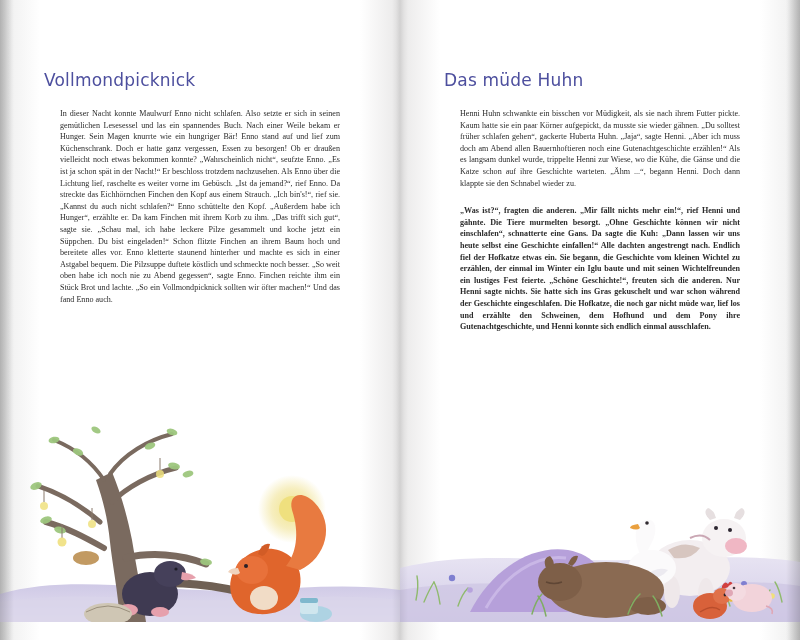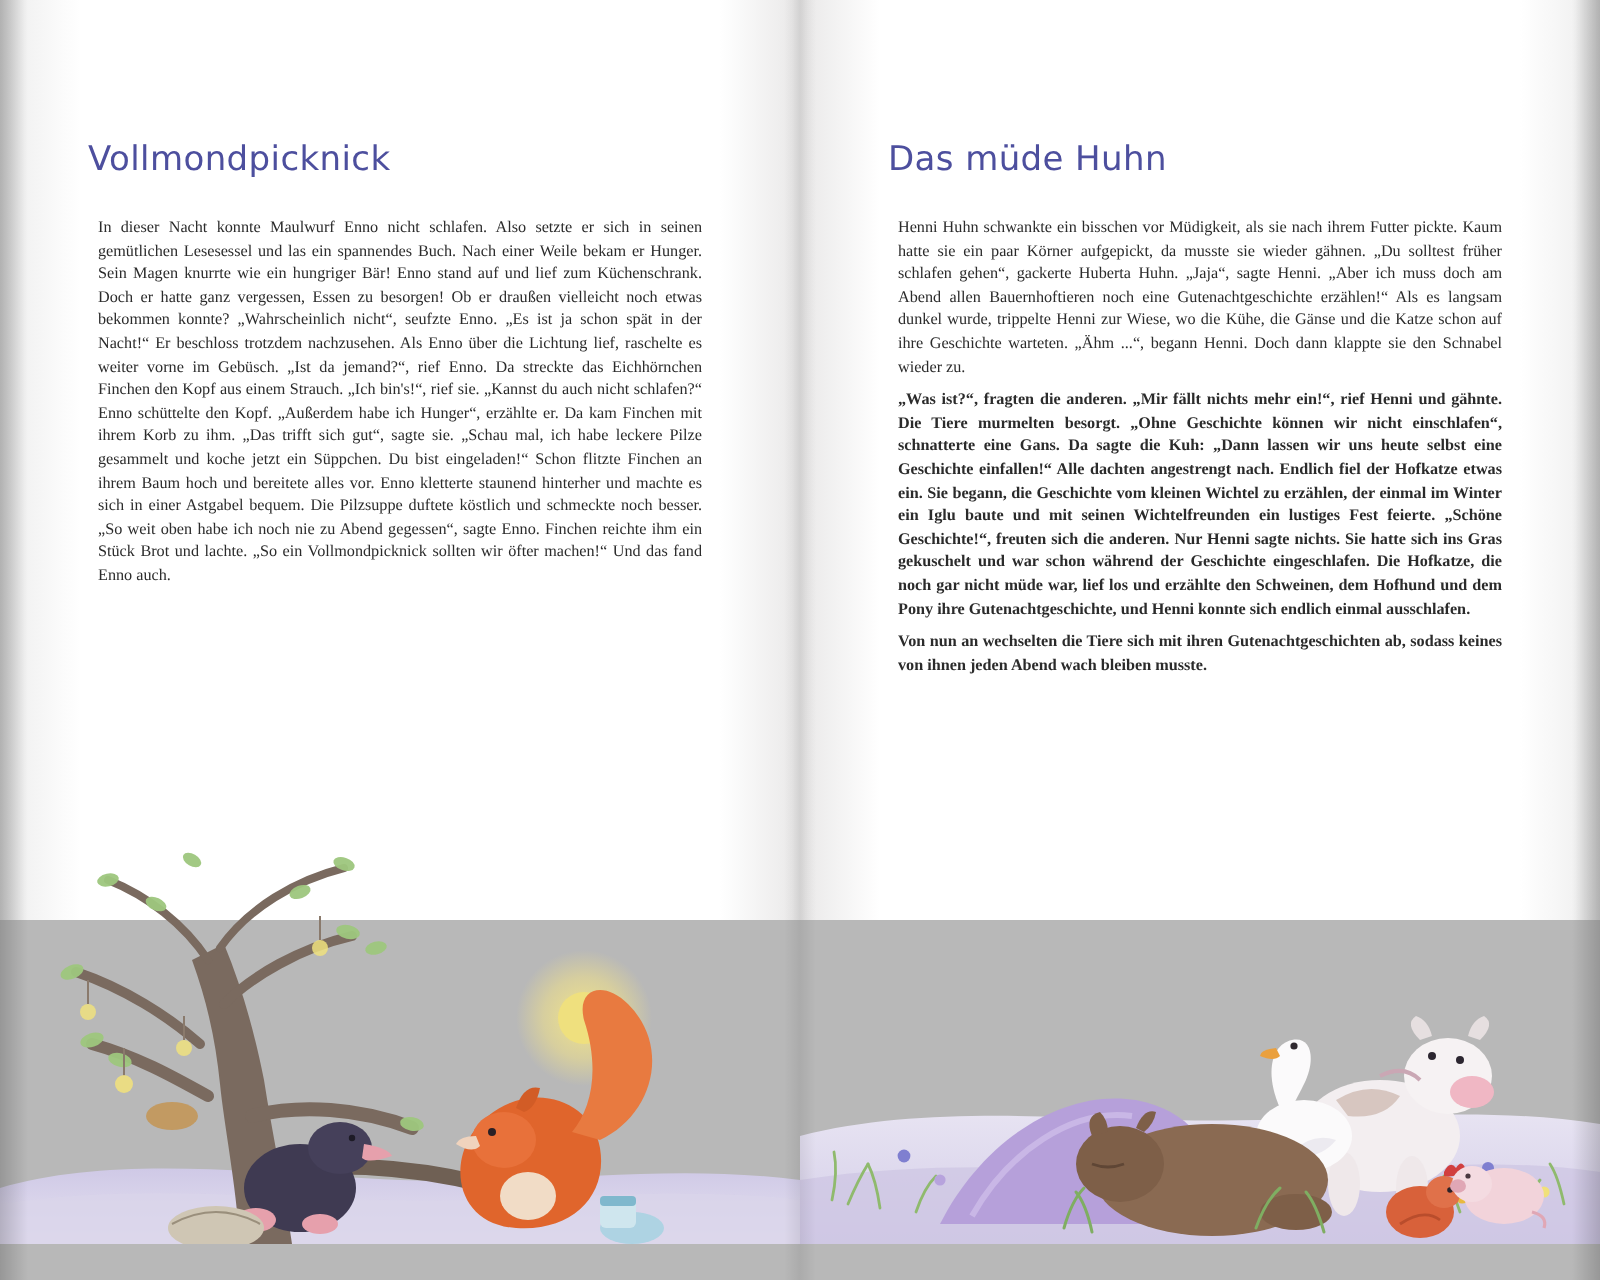--- a/index.html
+++ b/index.html
@@ -10,21 +10,21 @@
     width: 800px;
     height: 640px;
     background: #b8b8b8;
     font-family: "Liberation Sans", sans-serif;
     overflow: hidden;
   }
   .book {
     position: absolute;
     left: 0; top: 0;
     width: 800px;
-    height: 460px;
+    height: 640px;
     display: flex;
     background: linear-gradient(to right, #d8d8d8 0px, #f2f2f2 12px, #ffffff 40px, #ffffff 360px, #ebeaea 396px, #e2e1e1 400px, #ebeaea 404px, #ffffff 440px, #ffffff 760px, #f2f2f2 788px, #d8d8d8 800px);
   }
   .page {
     position: relative;
     width: 400px;
     height: 640px;
     box-sizing: border-box;
     padding: 70px 48px 24px 48px;
   }
@@ -41,21 +41,21 @@
   }
   .body-text {
     font-family: "Liberation Serif", serif;
     font-size: 8.1px;
     line-height: 11.6px;
     color: #2b2b2b;
     text-align: justify;
     hyphens: auto;
   }
   .body-text p {
-    margin: 5px;
+    margin: 16px;
     text-indent: 0;
   }
   .body-text p + p { margin-top: 0px; font-weight: bold; }
 
   .illo {
     position: absolute;
     left: 0;
     bottom: 18px;
     width: 400px;
     height: 260px;
@@ -178,21 +178,20 @@
         </g>
       </svg>
     </div>
   </div>
 
   <div class="page right">
     <h1 class="title">Das müde Huhn</h1>
     <div class="body-text">
       <p>Henni Huhn schwankte ein bisschen vor Müdigkeit, als sie nach ihrem Futter pickte. Kaum hatte sie ein paar Körner aufgepickt, da musste sie wieder gähnen. „Du solltest früher schlafen gehen“, gackerte Huberta Huhn. „Jaja“, sagte Henni. „Aber ich muss doch am Abend allen Bauernhoftieren noch eine Gutenachtgeschichte erzählen!“ Als es langsam dunkel wurde, trippelte Henni zur Wiese, wo die Kühe, die Gänse und die Katze schon auf ihre Geschichte warteten. „Ähm ...“, begann Henni. Doch dann klappte sie den Schnabel wieder zu.</p>
       <p>„Was ist?“, fragten die anderen. „Mir fällt nichts mehr ein!“, rief Henni und gähnte. Die Tiere murmelten besorgt. „Ohne Geschichte können wir nicht einschlafen“, schnatterte eine Gans. Da sagte die Kuh: „Dann lassen wir uns heute selbst eine Geschichte einfallen!“ Alle dachten angestrengt nach. Endlich fiel der Hofkatze etwas ein. Sie begann, die Geschichte vom kleinen Wichtel zu erzählen, der einmal im Winter ein Iglu baute und mit seinen Wichtelfreunden ein lustiges Fest feierte. „Schöne Geschichte!“, freuten sich die anderen. Nur Henni sagte nichts. Sie hatte sich ins Gras gekuschelt und war schon während der Geschichte eingeschlafen. Die Hofkatze, die noch gar nicht müde war, lief los und erzählte den Schweinen, dem Hofhund und dem Pony ihre Gutenachtgeschichte, und Henni konnte sich endlich einmal ausschlafen.</p>
-      <p>Von nun an wechselten die Tiere sich mit ihren Gutenachtgeschichten ab, sodass keines von ihnen jeden Abend wach bleiben musste.</p>
     </div>
 
     <div class="illo">
       <svg width="400" height="260" viewBox="0 0 400 260" xmlns="http://www.w3.org/2000/svg">
         <defs>
           <linearGradient id="meadow" x1="0" y1="0" x2="0" y2="1">
             <stop offset="0%" stop-color="#e7e3f2"></stop>
             <stop offset="100%" stop-color="#d3cde8"></stop>
           </linearGradient>
         </defs>

